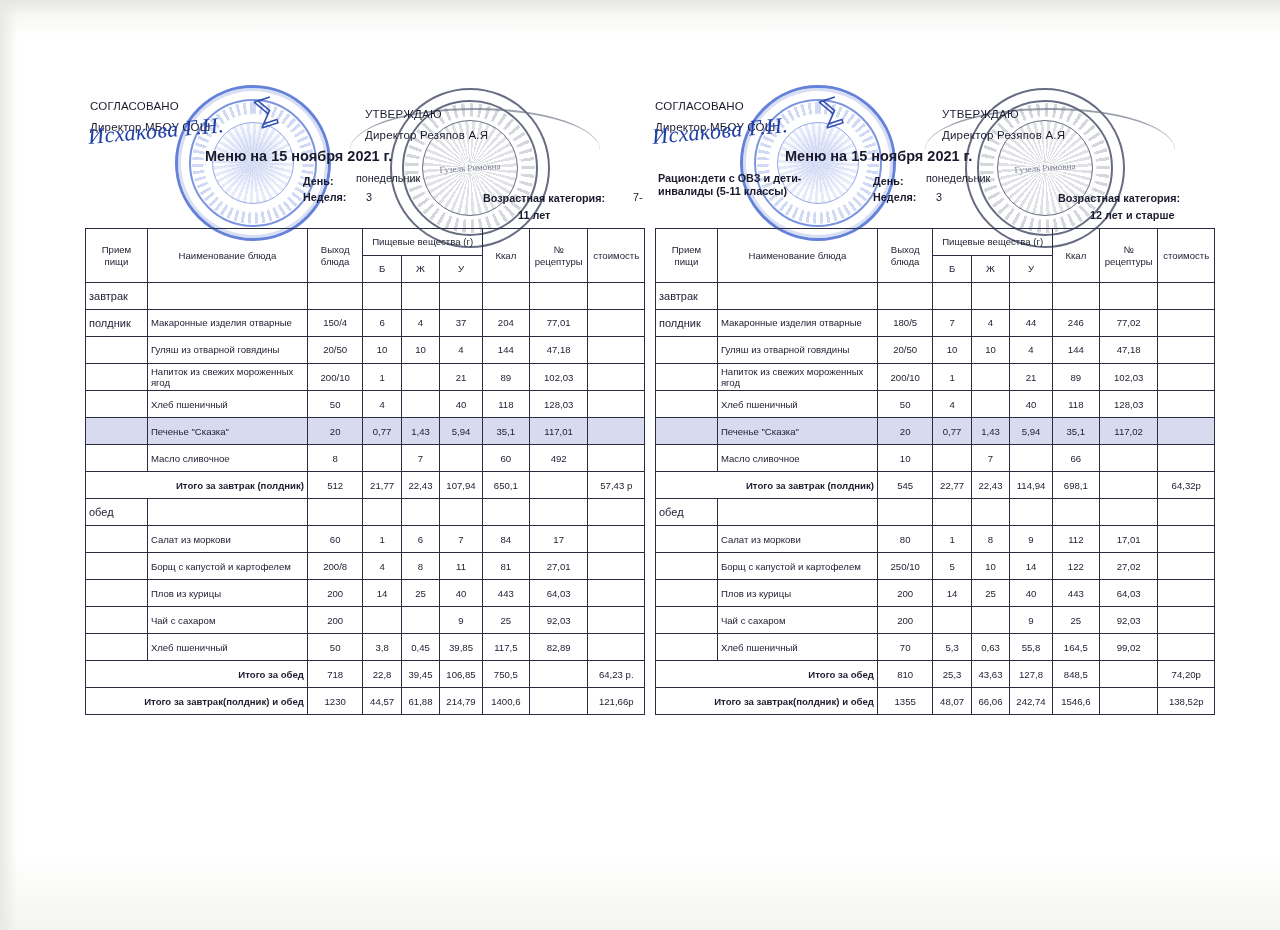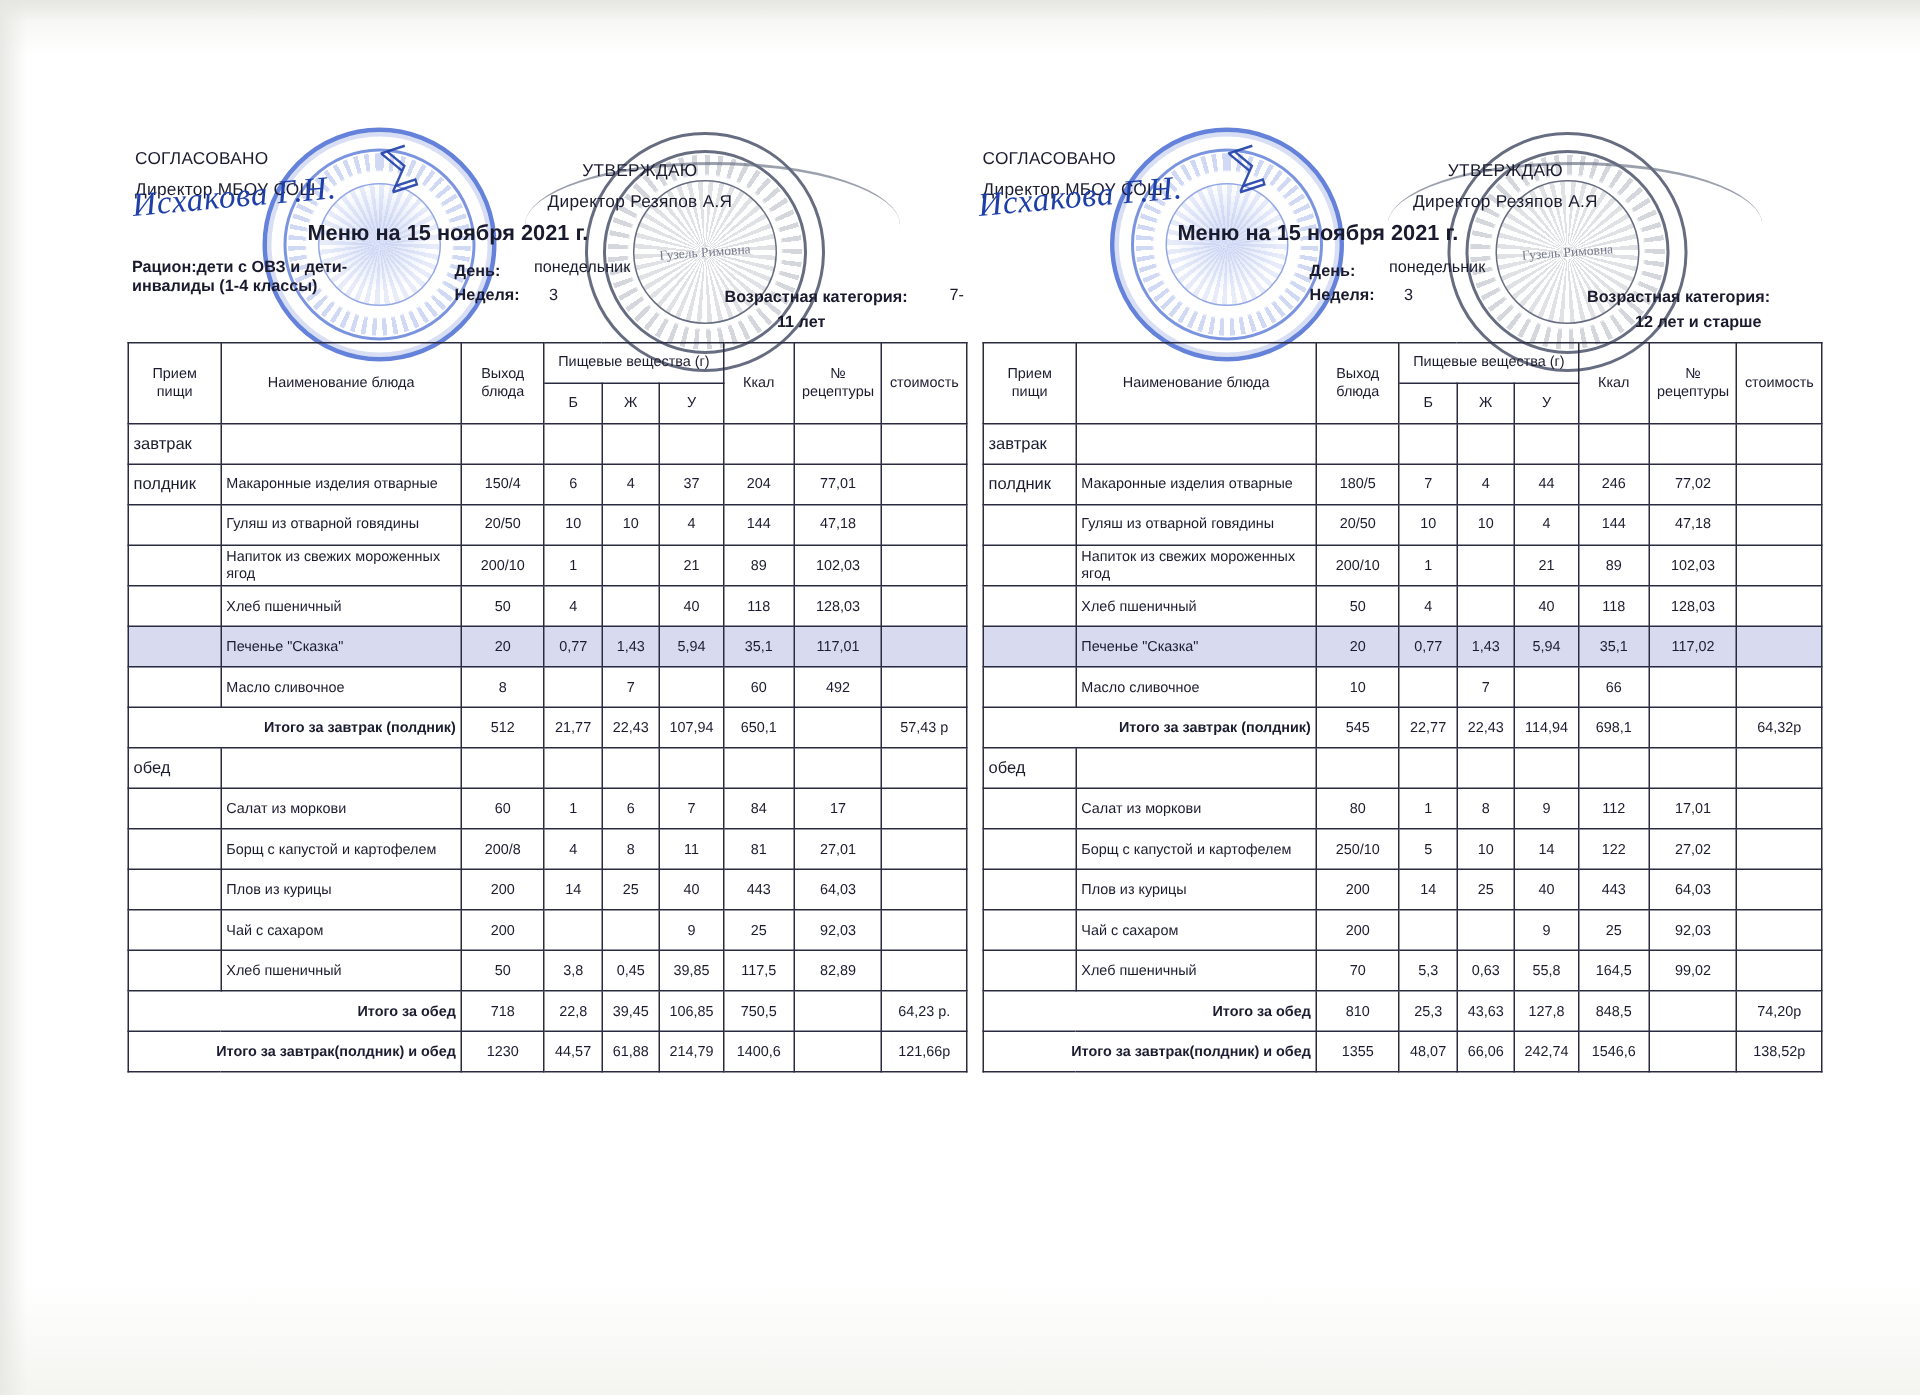--- a/index.html
+++ b/index.html
@@ -53,21 +53,21 @@
     position: relative;
     height: 210px;
   }
   .approve-col {
     position: absolute;
     font-size: 11.5px;
     letter-spacing: .2px;
     color: #1b1b30;
   }
   .approve-col.soglas { left: 30px; top: 100px; }
-  .approve-col.utver  { left: 305px; top: 108px; text-align: center; }
+  .approve-col.utver  { left: 305px; top: 108px; }
   .approve-col .l1 { margin-bottom: 9px; }
   .approve-col .l2 { white-space: nowrap; }
 
   .menu-title {
     position: absolute;
     top: 148px;
     left: 145px;
     font-size: 14.5px;
     font-weight: bold;
     white-space: nowrap;
@@ -282,21 +282,20 @@
         <div class="l2">Директор Резяпов А.Я</div>
       </div>
 
       <div class="sig sig-name" style="left:28px; top:118px;">Исхакова Г.Н.</div>
       <div class="sig-pen" style="left:195px; top:88px;">⅀</div>
 
       <div class="menu-title">Меню на 15 ноября 2021 г.</div>
 
       <div class="meta">
         <div class="row">
-          <div class="ration">Рацион:дети с ОВЗ и дети-инвалиды (1-4 классы)</div>
           <div class="den-lab">День:</div>
           <div class="den-val">понедельник</div>
           <div class="ned-lab">Неделя:</div>
           <div class="ned-val">3</div>
           <div class="age-lab">Возрастная категория:</div>
           <div class="age-val">7-</div>
           <div class="age-val2">11 лет</div>
         </div>
       </div>
     </div>
@@ -529,20 +528,21 @@
         <div class="l2">Директор Резяпов А.Я</div>
       </div>
 
       <div class="sig sig-name" style="left:22px; top:118px;">Исхакова Г.Н.</div>
       <div class="sig-pen" style="left:190px; top:88px;">⅀</div>
 
       <div class="menu-title">Меню на 15 ноября 2021 г.</div>
 
       <div class="meta">
         <div class="row">
+          <div class="ration">Рацион:дети с ОВЗ и дети-инвалиды (5-11 классы)</div>
           <div class="den-lab">День:</div>
           <div class="den-val">понедельник</div>
           <div class="ned-lab">Неделя:</div>
           <div class="ned-val">3</div>
           <div class="age-lab">Возрастная категория:</div>
           <div class="age-val"></div>
           <div class="age-val2">12 лет и старше</div>
         </div>
       </div>
     </div>

